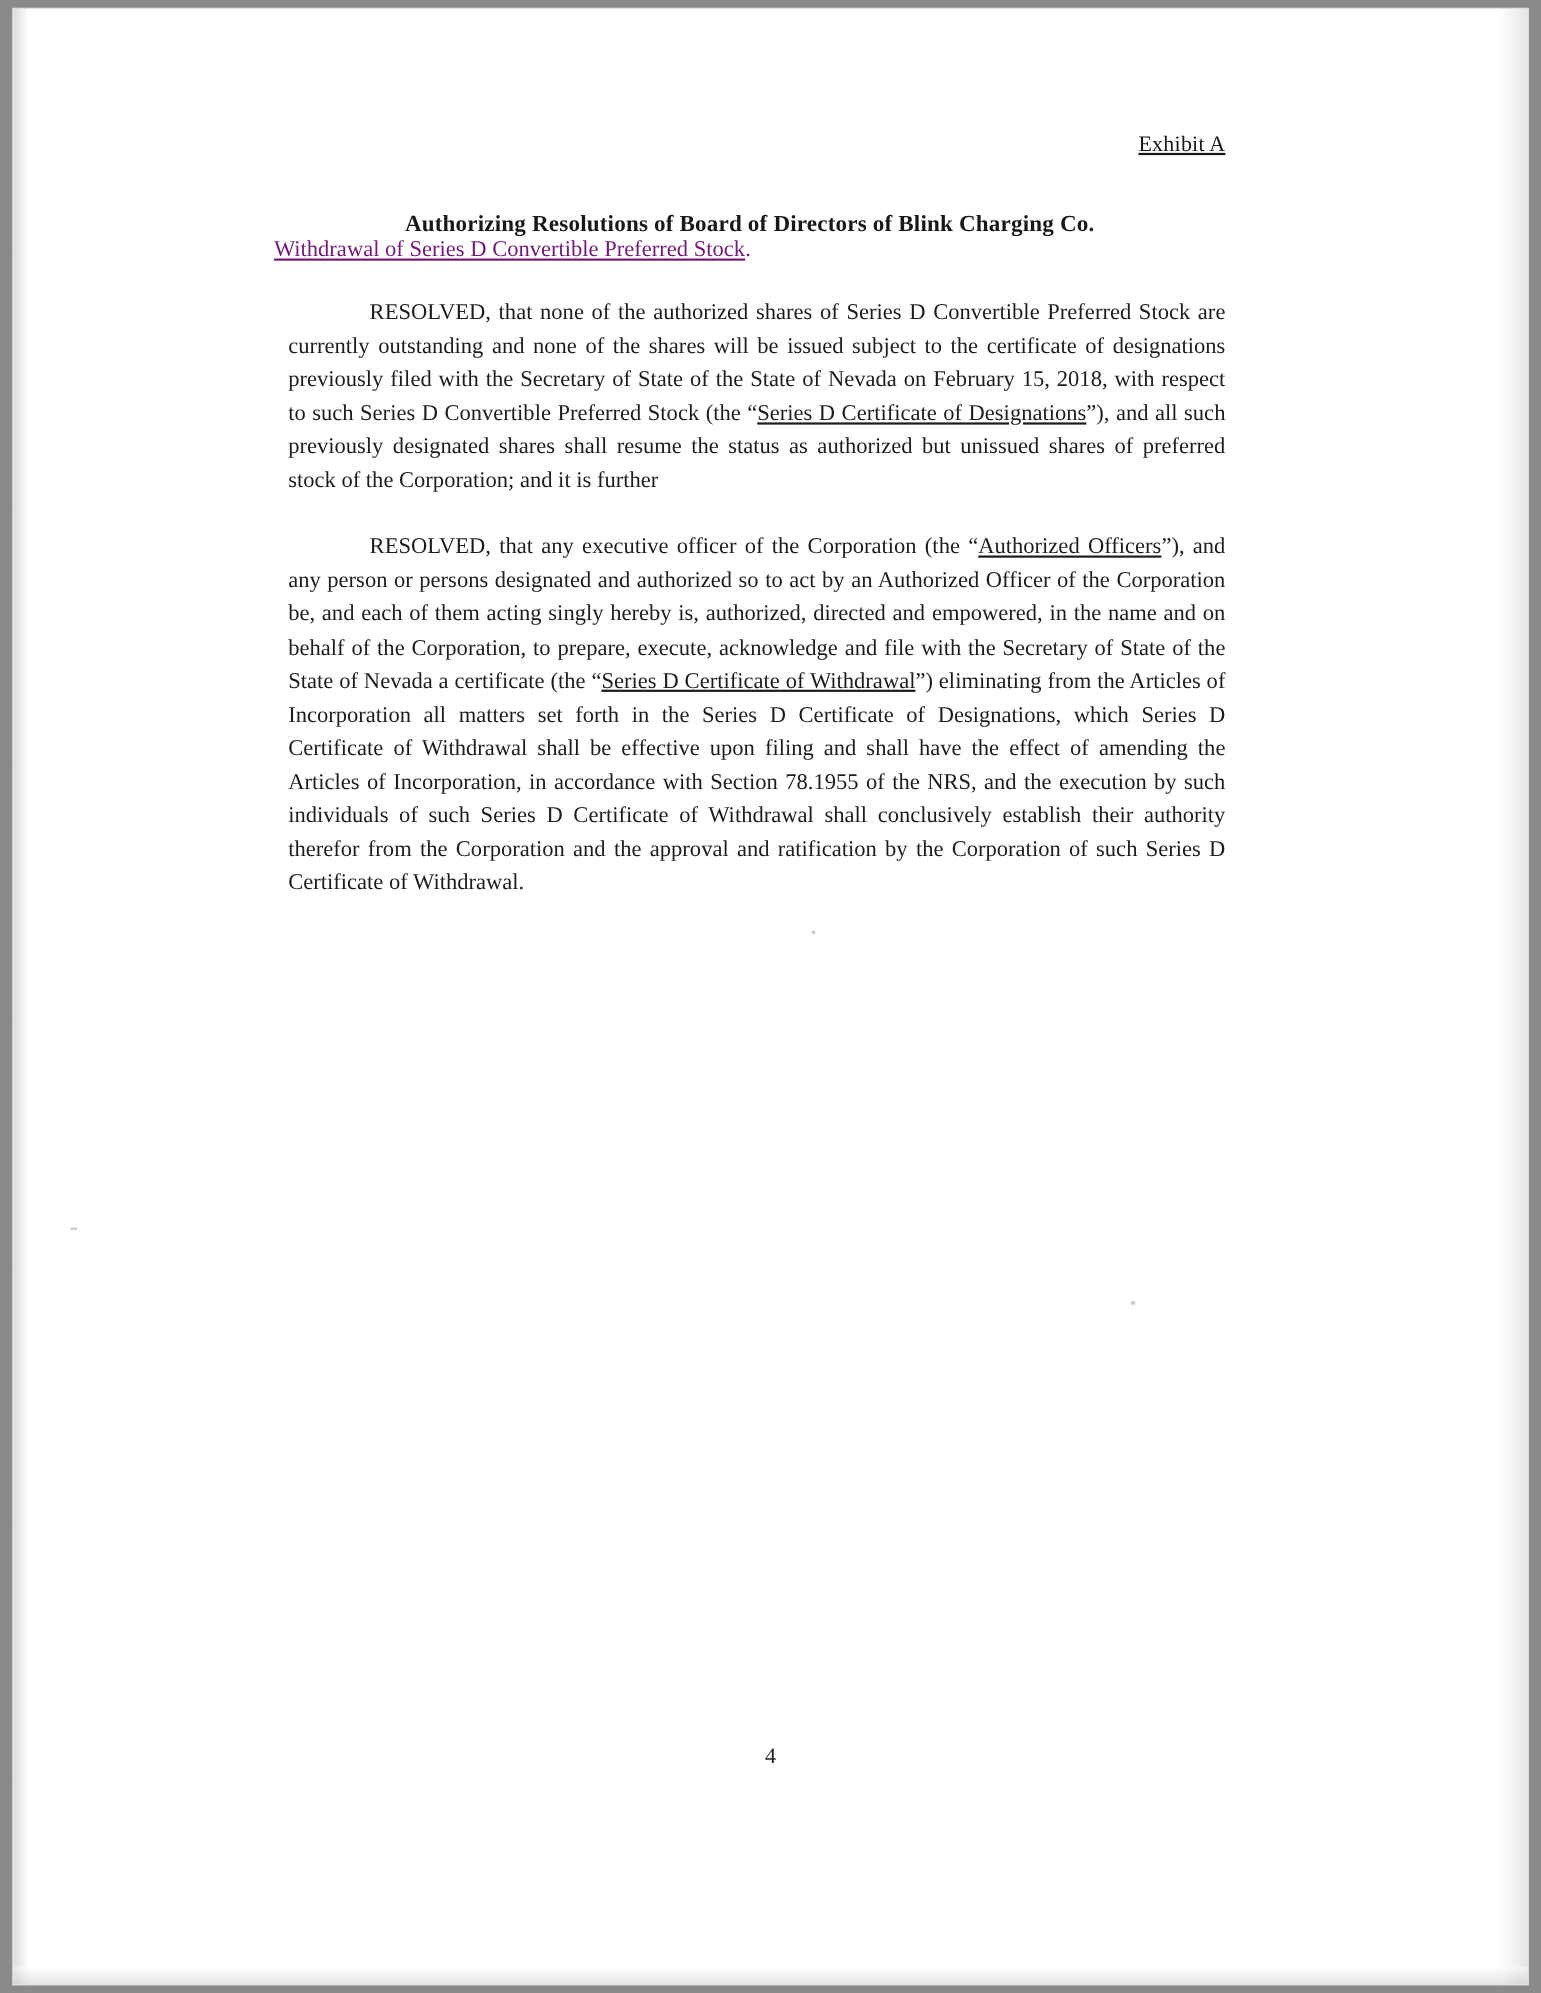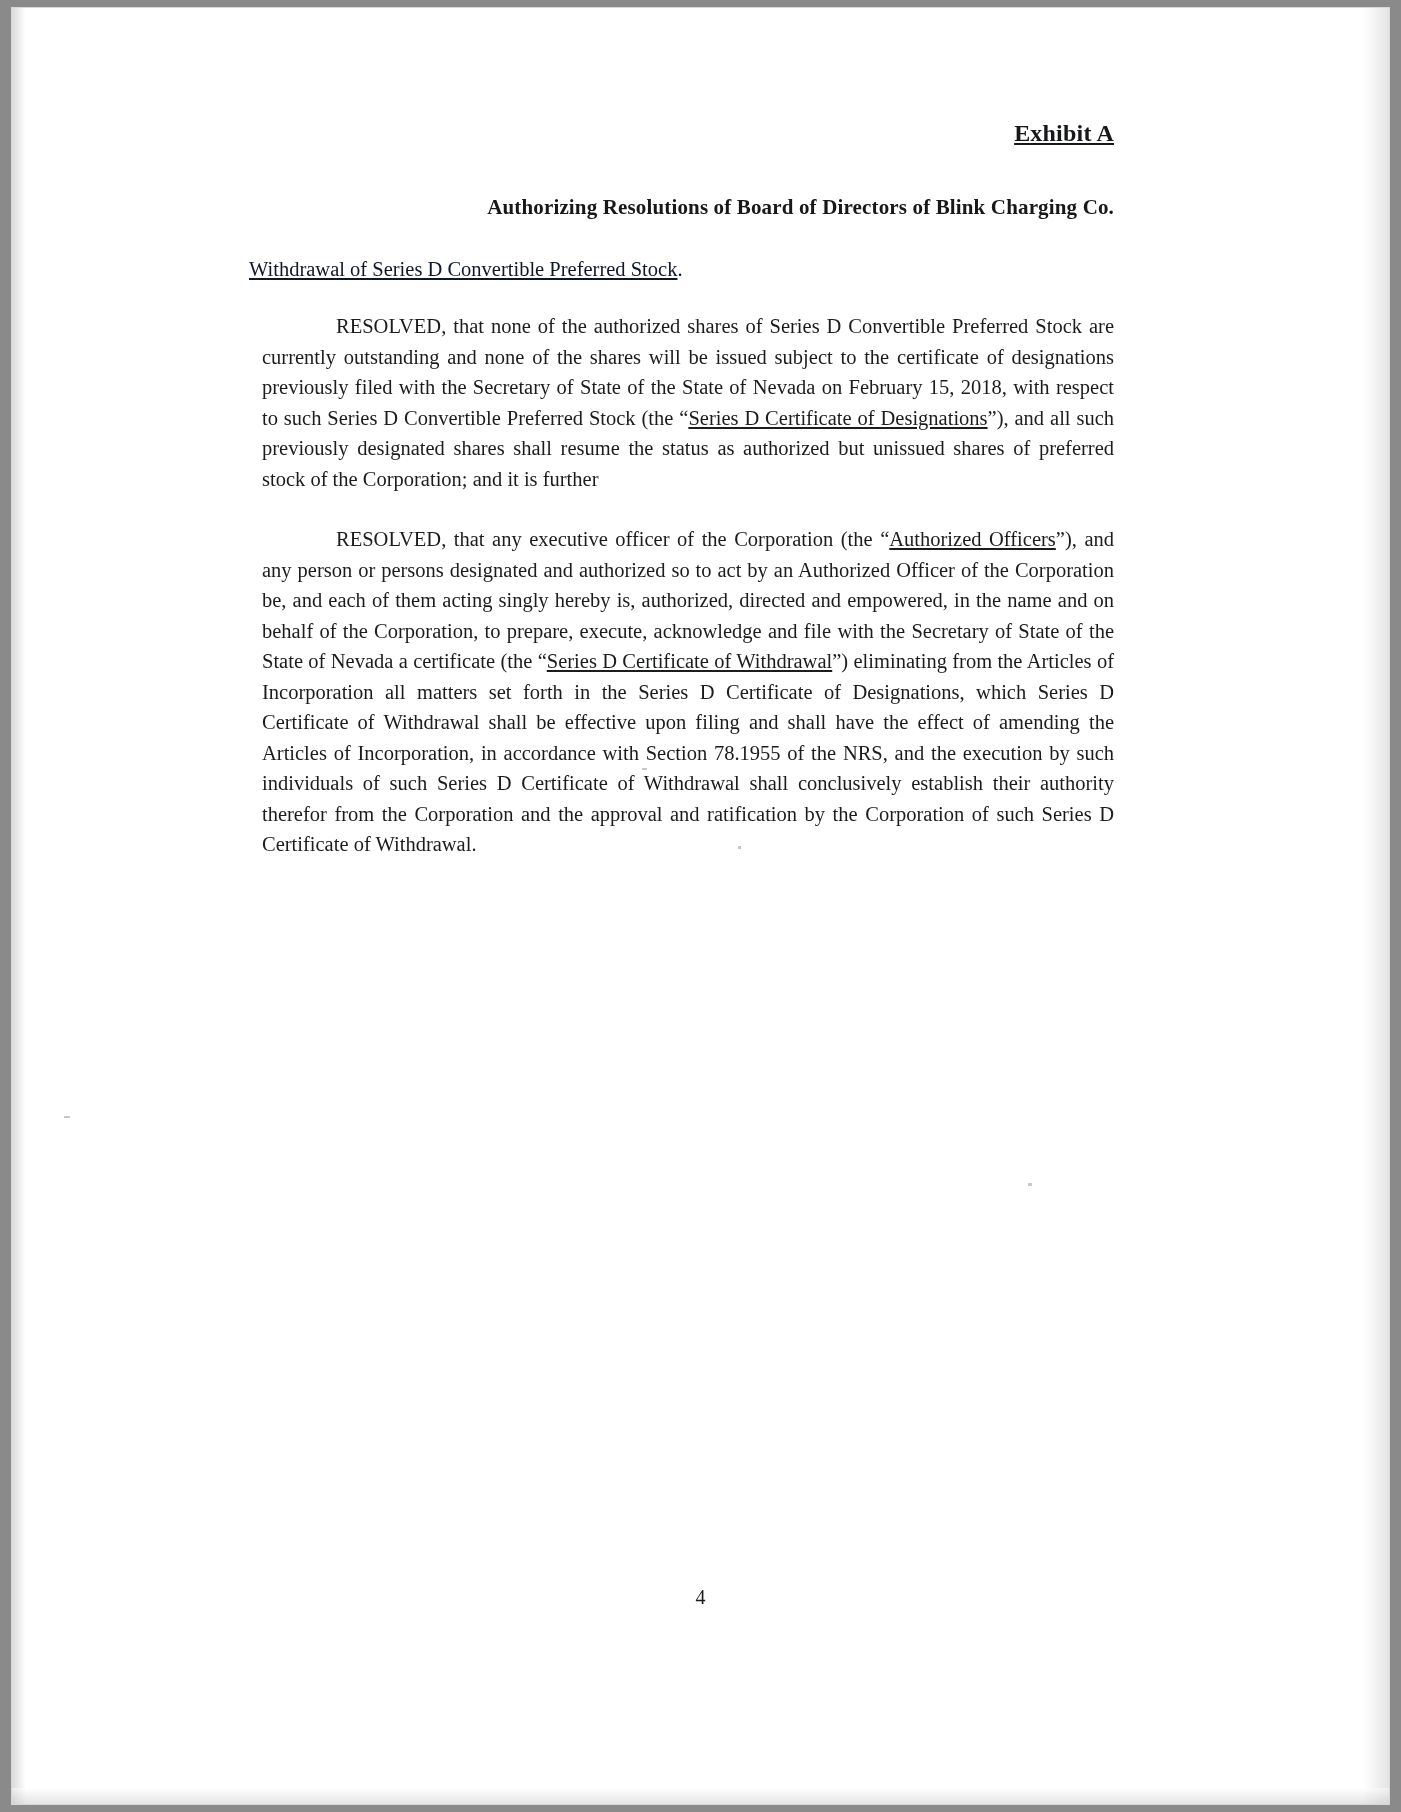--- a/index.html
+++ b/index.html
@@ -45,41 +45,40 @@
     opacity: .45;
   }
   .content {
     position: absolute;
     left: 237px;
     top: 112px;
     width: 865px;
   }
   .exhibit-label {
     text-align: right;
-    font-weight: bold;
-    font-size: 24px;
+    font-weight: normal;
+    font-size: 20px;
     letter-spacing: .2px;
     color: #17181a;
   }
   .exhibit-label span {
     text-decoration: underline;
     text-underline-offset: 2px;
   }
   .doc-title {
     margin-top: 48px;
-    text-align: right;
+    text-align: center;
     font-weight: bold;
     font-size: 21px;
     color: #17181a;
     letter-spacing: .15px;
   }
   .section-heading {
-    margin-top: 38px;
     font-size: 20.5px;
-    color: #0f172a;
+    color: #701a75;
   }
   .section-heading .u {
     text-decoration: underline;
     text-underline-offset: 2px;
   }
   p.body {
     margin: 30px 0 0 13px;
     font-size: 20.5px;
     line-height: 30.5px;
     text-align: justify;

